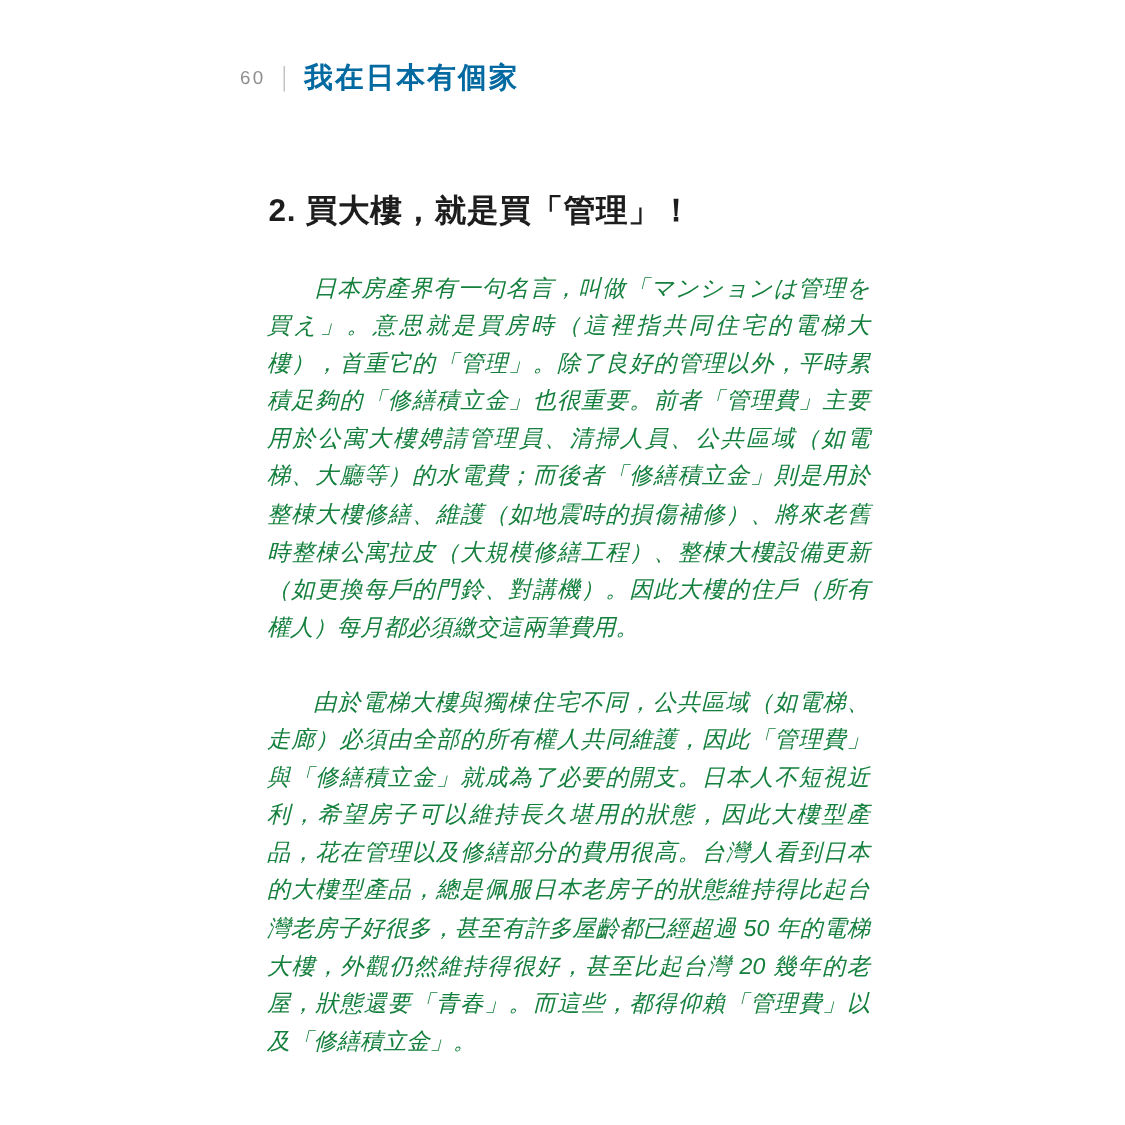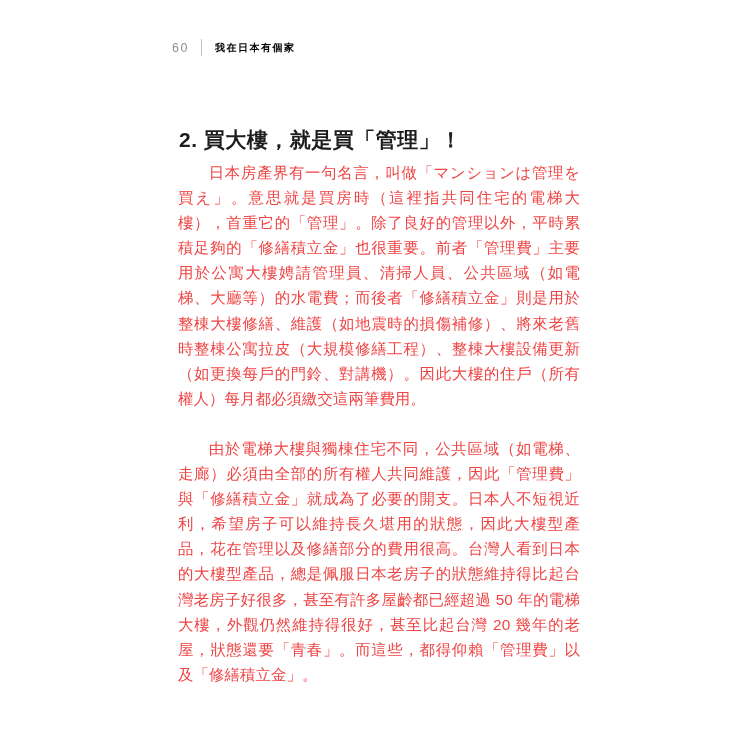--- a/index.html
+++ b/index.html
@@ -12,62 +12,63 @@
     width: 750px;
     height: 750px;
     background: #ffffff;
     overflow: hidden;
     font-family: "Liberation Sans", sans-serif;
   }
 
   
   .running-header {
     position: absolute;
-    left: 172px;
+    left: 160px;
     top: 39px;
     display: flex;
     align-items: center;
   }
   .page-number {
     font-size: 12.5px;
     color: #8f8f8f;
     letter-spacing: 1.5px;
   }
   .header-divider {
     width: 1px;
     height: 17px;
     background: #c3c3c3;
     margin: 0 13px 0 12px;
   }
   .book-title {
-    font-size: 10px;
+    font-size: 19px;
     font-weight: 700;
-    color: #000000;
+    color: #0369a1;
     letter-spacing: 1.5px;
   }
 
   
   .section-title {
     position: absolute;
     left: 179px;
     top: 112px;
     font-size: 21px;
     font-weight: 700;
     color: #1d1d1d;
     letter-spacing: 0.5px;
     white-space: nowrap;
   }
 
   
   .body-text {
     position: absolute;
     left: 178px;
-    top: 160px;
+    top: 180px;
     width: 402px;
-    color: #ef4444;
+    color: #15803d;
+    font-style: italic;
   }
   .body-text p {
     margin: 0;
     font-size: 15.4px;
     line-height: 25.1px;
     text-align: justify;
     text-indent: 2em;
     letter-spacing: 0.1px;
   }
   .body-text p + p {

